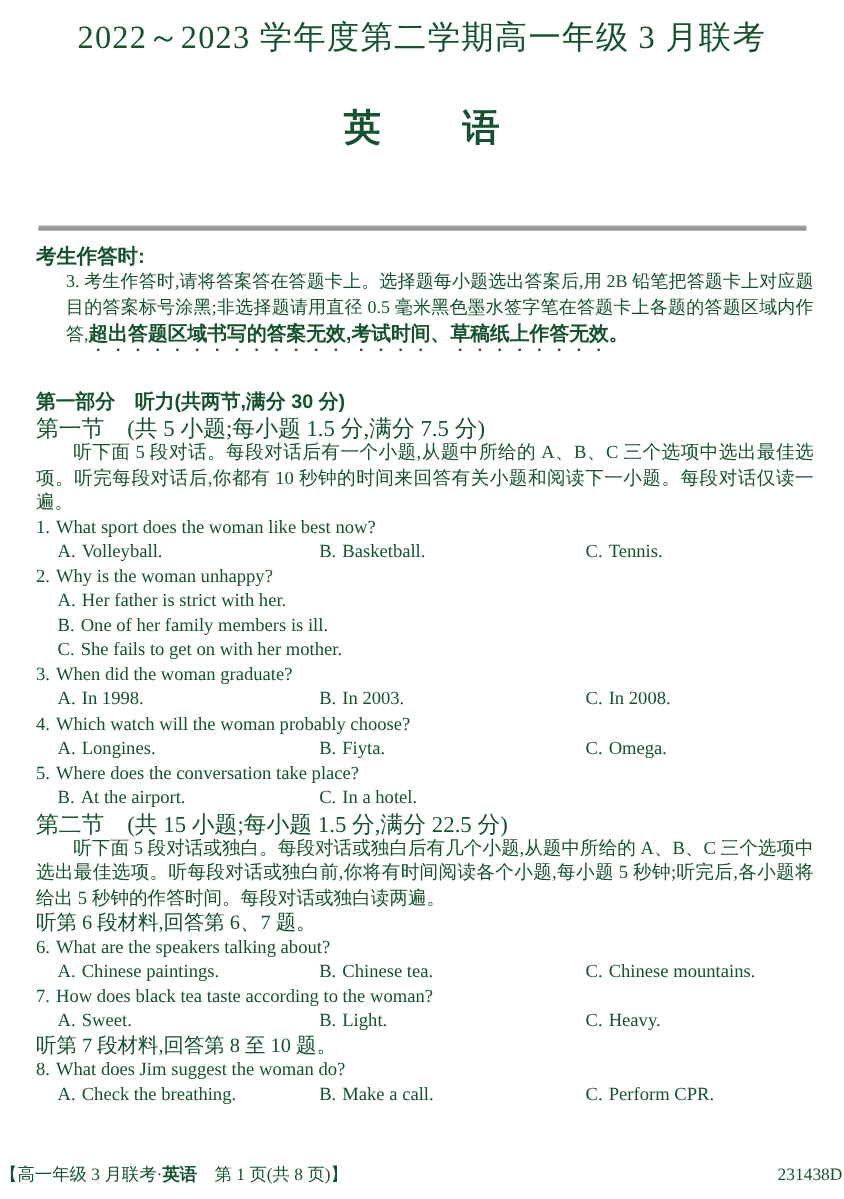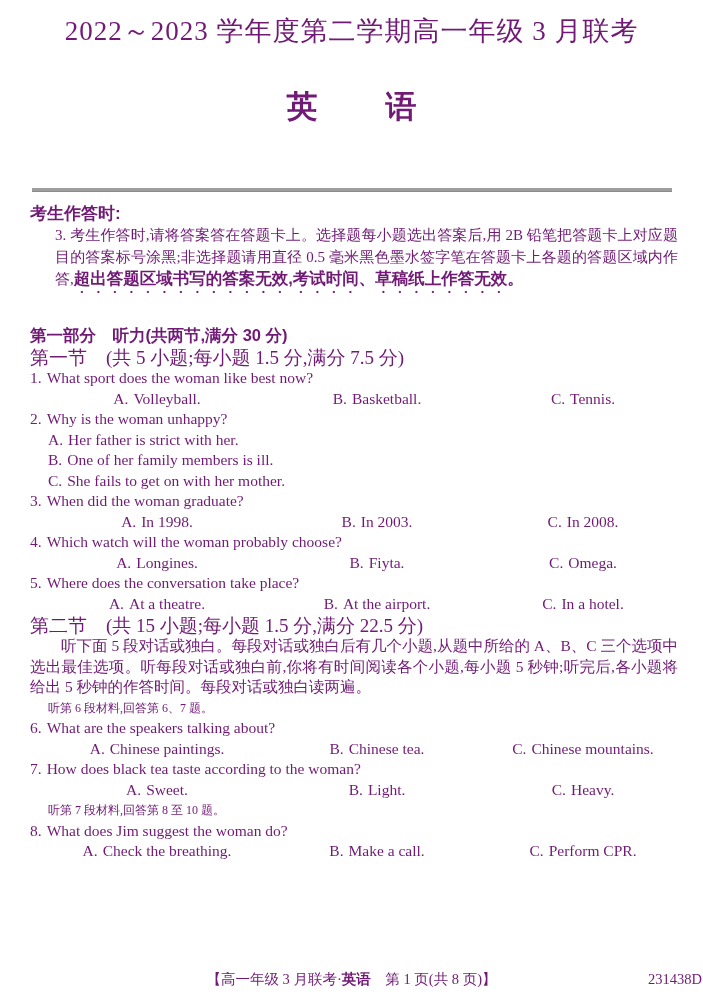--- a/index.html
+++ b/index.html
@@ -1,20 +1,20 @@
 <!DOCTYPE html>
 <html><head>
 <meta charset="utf-8">
 <style>
   html,body { margin:0; padding:0; background:#ffffff; }
   .page {
     position:relative;
     width:703px; height:999px;
     background:#ffffff;
-    color:#701a75;
+    color:#14532d;
     font-family:"Liberation Serif","DejaVu Serif",serif;
     overflow:hidden;
     margin:0 auto;
   }
   .doc-title {
     padding-top:13px;
     text-align:center;
     font-size:27px;
     line-height:37px;
     letter-spacing:1px;
@@ -67,40 +67,38 @@
     line-height:21px;
   }
   .instructions {
     margin:0 25px 0 30px;
     font-size:15.5px;
     line-height:20.5px;
     text-align:justify;
     text-indent:2em;
   }
   .material-intro {
-    margin:0 25px 0 48px;
-    font-size:12px;
+    margin:0 25px 0 30px;
+    font-size:17px;
     line-height:20.5px;
   }
   .questions { margin:0 25px 0 30px; font-size:15.5px; }
   .q-line { line-height:20.5px; }
   .q-num { margin-right:5px; }
   .opts-row {
     display:grid;
     grid-template-columns:218px 222px auto;
     padding-left:18px;
     line-height:20.5px;
-    text-align:center;
   }
   .opt-stack { padding-left:18px; line-height:20.5px; }
   .opt-label { margin-right:5px; }
   .page-footer {
     position:absolute;
     left:0; right:0; bottom:11px;
-    text-align:center;
     font-size:14.5px;
     line-height:18px;
   }
   .footer-subject { font-family:"Liberation Sans","DejaVu Sans",sans-serif; font-weight:bold; }
   .footer-code {
     position:absolute;
     right:1px; bottom:0;
     font-size:14.5px;
   }
 </style>
@@ -122,20 +120,21 @@
     <div class="notice-heading">考生作答时:</div>
     <div class="notice-items">
       <div class="notice-item"><span>3. 考生作答时,请将答案答在答题卡上。选择题每小题选出答案后,用 2B 铅笔把答题卡上对应题目的答案标号涂黑;非选择题请用直径 0.5 毫米黑色墨水签字笔在答题卡上各题的答题区域内作答,</span><span class="notice-em">超出答题区域书写的答案无效,考试时间、草稿纸上作答无效。</span></div>
     </div>
   </div>
 
   <div class="part-heading">第一部分　听力(共两节,满分 30 分)</div>
 
   <div class="section-heading">第一节　(共 5 小题;每小题 1.5 分,满分 7.5 分)</div>
 
+  <div class="instructions">听下面 5 段对话。每段对话后有一个小题,从题中所给的 A、B、C 三个选项中选出最佳选项。听完每段对话后,你都有 10 秒钟的时间来回答有关小题和阅读下一小题。每段对话仅读一遍。</div>
 
   <div class="questions">
 
     <div>
       <div class="q-line"><span class="q-num">1.</span><span>What sport does the woman like best now?</span></div>
       <div class="opts-row">
         <span class="opt"><span class="opt-label">A.</span><span>Volleyball.</span></span>
         <span class="opt"><span class="opt-label">B.</span><span>Basketball.</span></span>
         <span class="opt"><span class="opt-label">C.</span><span>Tennis.</span></span>
       </div>
@@ -162,21 +161,20 @@
       <div class="opts-row">
         <span class="opt"><span class="opt-label">A.</span><span>Longines.</span></span>
         <span class="opt"><span class="opt-label">B.</span><span>Fiyta.</span></span>
         <span class="opt"><span class="opt-label">C.</span><span>Omega.</span></span>
       </div>
     </div>
 
     <div>
       <div class="q-line"><span class="q-num">5.</span><span>Where does the conversation take place?</span></div>
       <div class="opts-row">
-        <span class="opt"><span class="opt-label">A.</span><span>At a theatre.</span></span>
         <span class="opt"><span class="opt-label">B.</span><span>At the airport.</span></span>
         <span class="opt"><span class="opt-label">C.</span><span>In a hotel.</span></span>
       </div>
     </div>
 
   </div>
 
   <div class="section-heading">第二节　(共 15 小题;每小题 1.5 分,满分 22.5 分)</div>
 
   <div class="instructions">听下面 5 段对话或独白。每段对话或独白后有几个小题,从题中所给的 A、B、C 三个选项中选出最佳选项。听每段对话或独白前,你将有时间阅读各个小题,每小题 5 秒钟;听完后,各小题将给出 5 秒钟的作答时间。每段对话或独白读两遍。</div>

